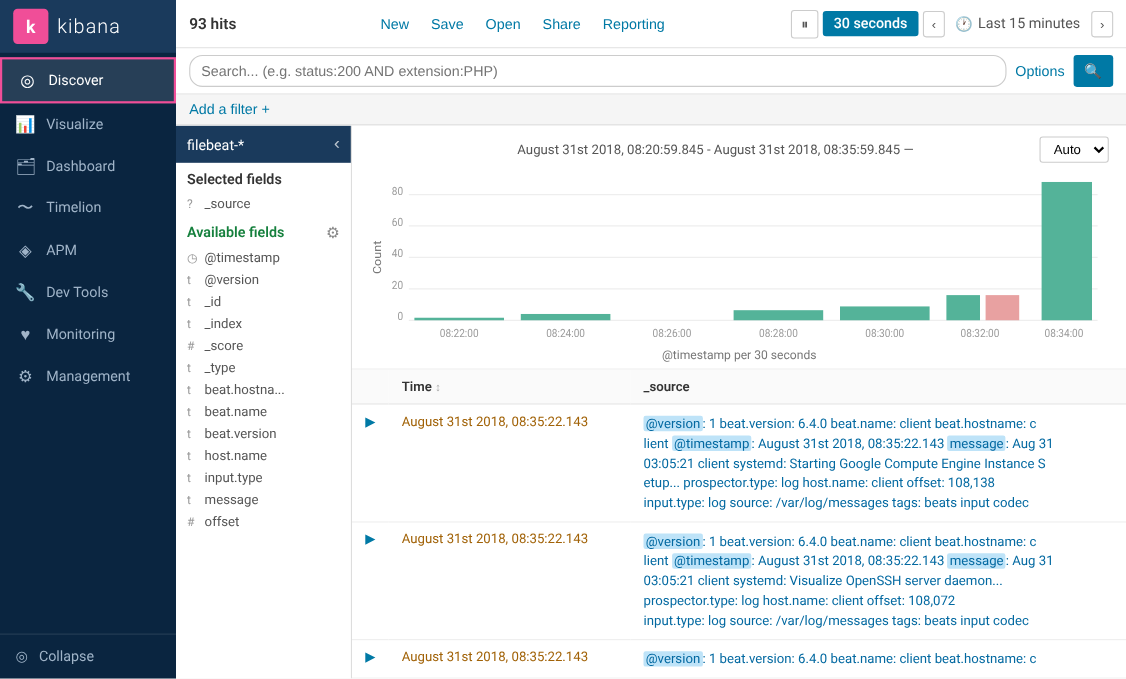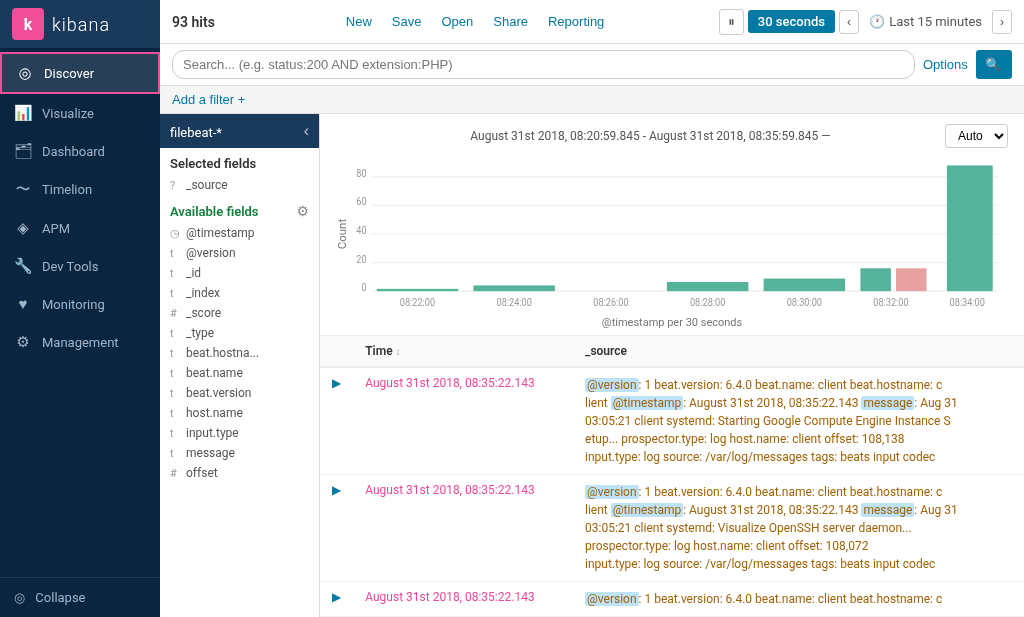--- a/index.html
+++ b/index.html
@@ -334,22 +334,22 @@
     }
     .results-table tbody tr { border-bottom: 1px solid #eee; vertical-align: top; }
     .results-table td { padding: 8px 12px; }
     .expand-btn {
       background: none;
       border: none;
       color: #0079a5;
       cursor: pointer;
       font-size: 12px;
     }
-    .time-cell { white-space: nowrap; color: #ec4899; }
-    .source-cell { color: #a16207; line-height: 1.5; }
+    .time-cell { white-space: nowrap; color: #a16207; }
+    .source-cell { color: #0369a1; line-height: 1.5; }
     .highlight { background: #bee3f8; border-radius: 2px; padding: 0 2px; }
     .sort-icon { color: #aaa; font-size: 10px; }
 
     
     .left-panel::-webkit-scrollbar { width: 4px; }
     .left-panel::-webkit-scrollbar-thumb { background: #ccc; border-radius: 2px; }
     .results-area::-webkit-scrollbar { width: 6px; }
     .results-area::-webkit-scrollbar-thumb { background: #ccc; border-radius: 3px; }
   </style>
 </head>

